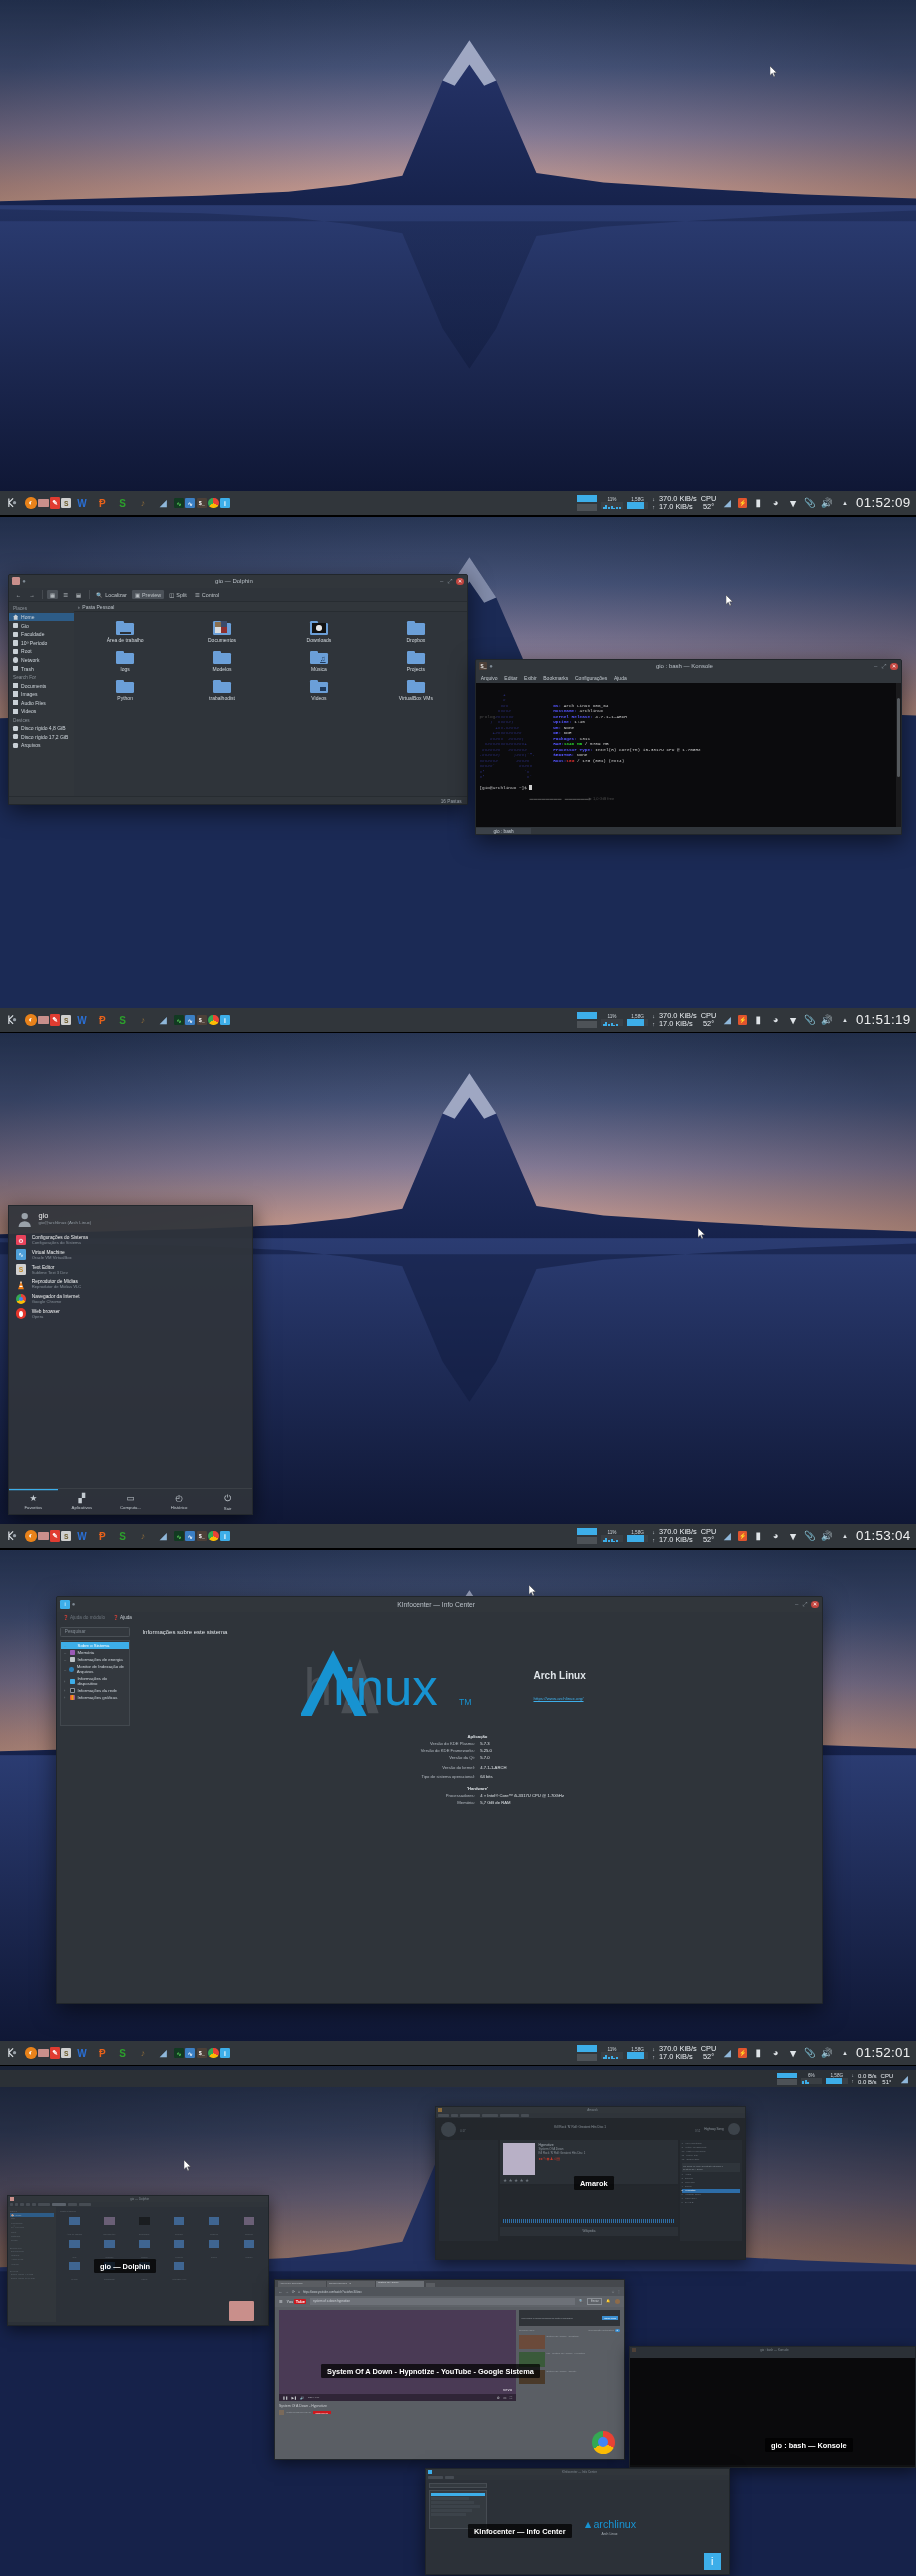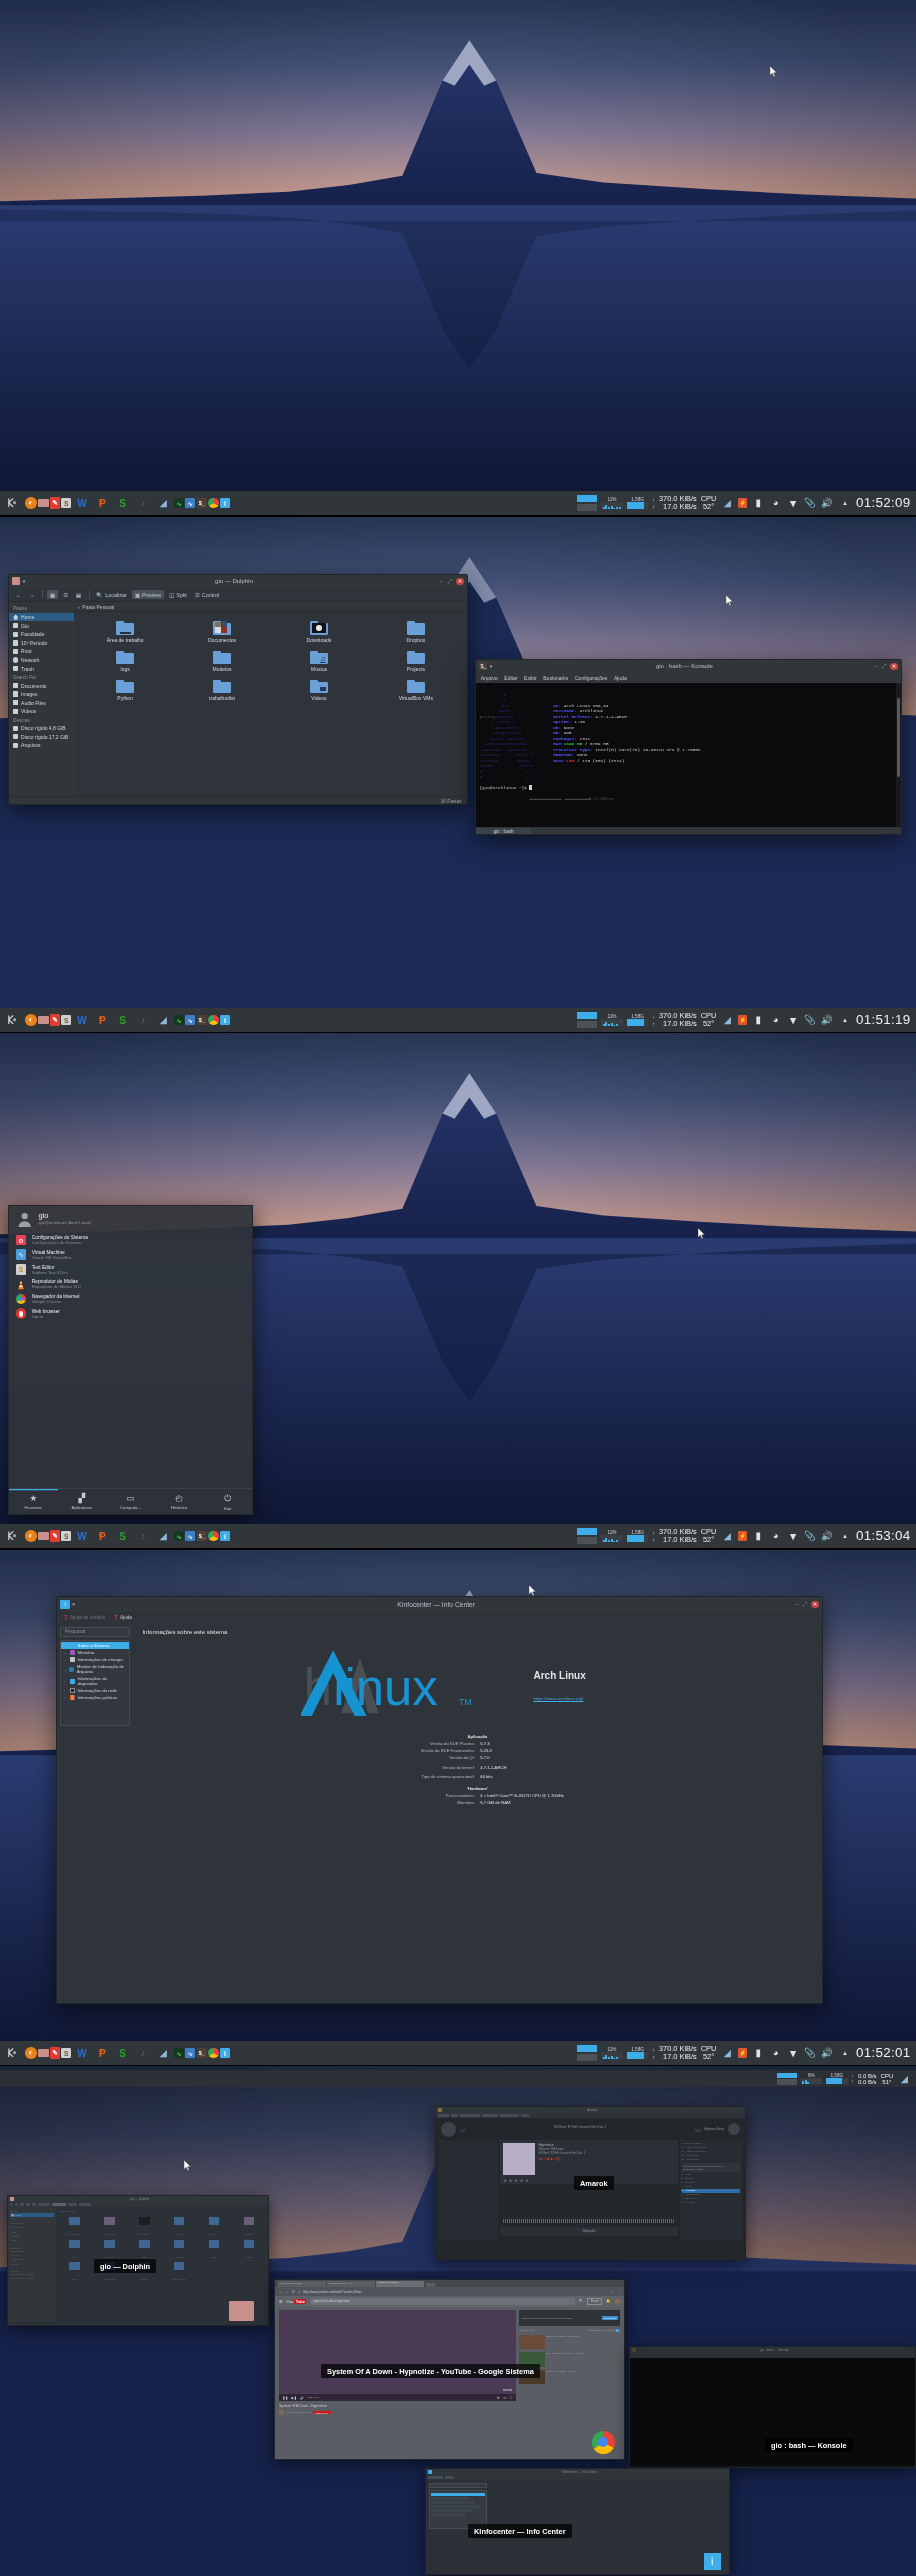--- a/index.html
+++ b/index.html
@@ -27,21 +27,21 @@
   .tk { width:19px; height:19px; display:flex; align-items:center; justify-content:center; font-size:10px; font-weight:bold; border-radius:1.3px; }
   .panel .spacer { flex:1; }
   .tray { display:flex; align-items:center; gap:4.7px; padding-right:5.4px; color:#d5dadf; font-size:7.4px; }
   .clock { color:#eff0f1; font-size:13.4px; letter-spacing:0.3px; font-family:"Liberation Sans", sans-serif; }
   .sysmon { display:flex; align-items:center; gap:4px; font-size:5.4px; color:#bdc3c7; }
   .sysmon .colgraph { display:flex; flex-direction:column; gap:1.3px; }
   .bar-b { width:20px; height:7.4px; background:#3daee9; }
   .bar-d { width:20px; height:7.4px; background:#4d5257; }
   .spark { width:21.5px; height:7.4px; background:#3a3f44; position:relative; overflow:hidden; }
   .spark i { position:absolute; bottom:0; width:2px; background:#3daee9; display:block; }
-  .netnum { color:#eaeef2; font-size:7.4px; line-height:8px; text-align:right; }
+  .netnum { color:#eaeef2; font-size:7.4px; line-height:8px; text-align:left; }
   .cpulbl { color:#eaeef2; font-size:7.4px; line-height:8px; text-align:center; }
   .trayico { width:12.7px; height:12.7px; display:flex; align-items:center; justify-content:center; font-size:9.4px; color:#cfd6dc; }
 
   
   .pager { position:absolute; left:0; height:14.8px; width:916px; z-index:39; }
   .pager .pg { position:absolute; left:1.3px; top:1.3px; width:17.4px; height:10.7px; background:rgba(255,255,255,.30); border:0.7px solid rgba(255,255,255,.45); }
 
   
   .win { position:absolute; background:#2f343a; border:0.7px solid #21262b; border-radius:2px 2px 0 0; box-shadow:0 6.7px 23px rgba(0,0,0,.55); overflow:hidden; z-index:30; }
   .titlebar { height:12.7px; background:#31363b; display:flex; align-items:center; padding:0 3.4px; }
@@ -1193,20 +1193,24 @@
         <div style="height:4.7px;background:#343a40;border:0.7px solid #464c53;"></div>
         <div style="margin-top:2.7px;background:#343a40;border:0.7px solid #464c53;height:39px;padding:1.3px;">
           <div style="background:#3daee9;height:3.4px;margin-bottom:1.3px;"></div>
           <div style="background:#3c434a;height:2.7px;margin-bottom:1.3px;width:70%"></div>
           <div style="background:#3c434a;height:2.7px;margin-bottom:1.3px;width:80%"></div>
           <div style="background:#3c434a;height:2.7px;margin-bottom:1.3px;width:90%"></div>
           <div style="background:#3c434a;height:2.7px;margin-bottom:1.3px;width:75%"></div>
           <div style="background:#3c434a;height:2.7px;margin-bottom:1.3px;width:65%"></div>
         </div>
       </div>
+      <div style="flex:1;display:flex;flex-direction:column;align-items:center;justify-content:center;gap:2px;">
+        <div style="color:#1793d1;font-size:10.7px;">▲<span style="color:#1793d1;">archlinux</span></div>
+        <div style="color:#aab1b8;font-size:3.4px;">Arch Linux</div>
+      </div>
     </div>
     <div style="position:absolute;right:8px;bottom:4px;width:17.4px;height:17.4px;background:#3daee9;color:#fff;display:flex;align-items:center;justify-content:center;font-size:10.7px;">i</div>
   </div>
   <div class="pw-cap" style="left:468px;top:458px;">KInfocenter — Info Center</div>
 
   <div class="panel" style="top:4px;height:17.4px;background:#2b3036;">
     <div class="spacer"></div>
     <div class="tray">
       <div class="sysmon">
         <div class="colgraph">

